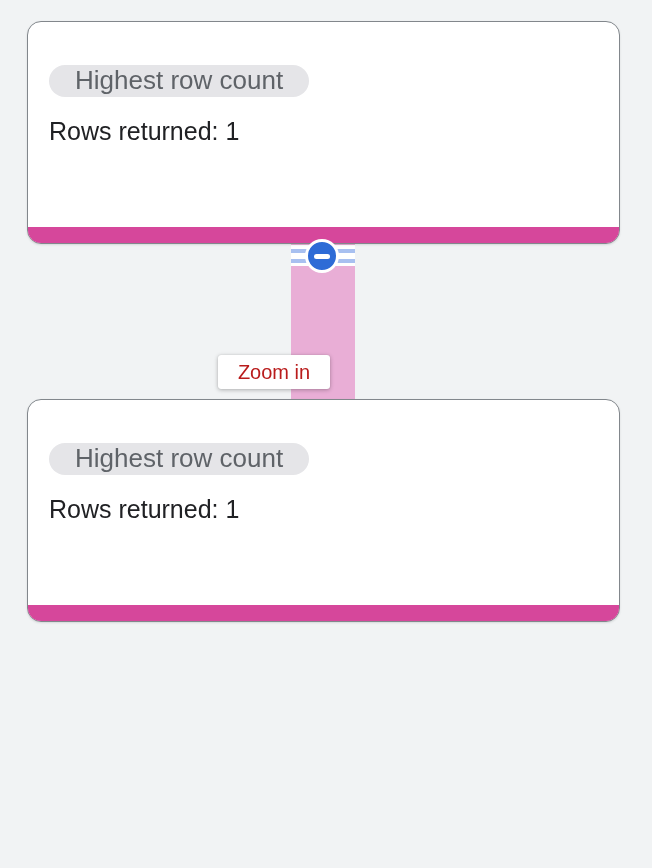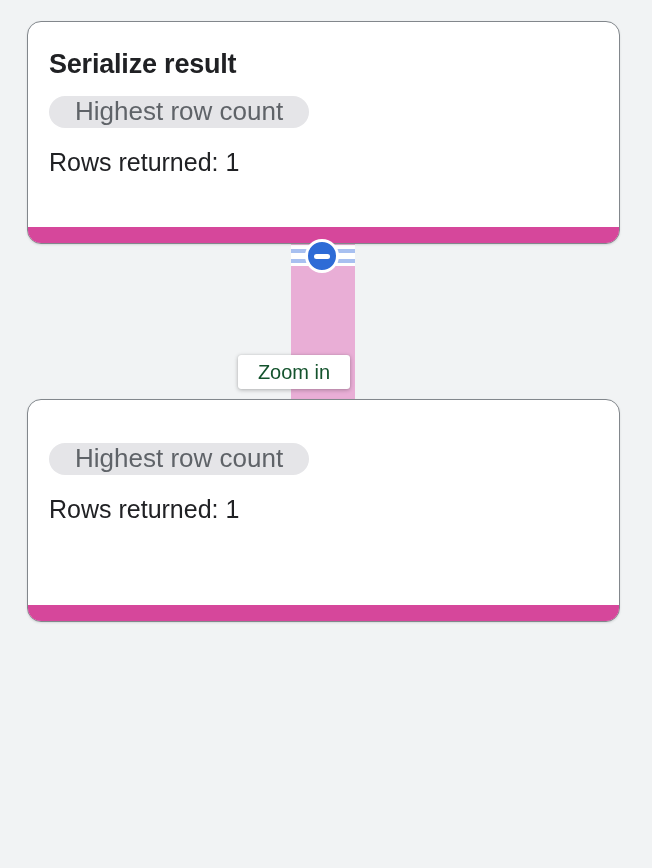--- a/index.html
+++ b/index.html
@@ -129,47 +129,46 @@
     left: 0;
     right: 0;
     bottom: 0;
     height: 16px;
     background: #d6479b;
   }
 
   
   .tooltip {
     position: absolute;
-    left: 238px;
+    left: 218px;
     top: 355px;
     width: 112px;
     height: 34px;
     background: #ffffff;
     border-radius: 3px;
     box-shadow: 0 1px 4px rgba(0,0,0,0.28), 0 0 1px rgba(0,0,0,0.18);
     display: flex;
     align-items: center;
     justify-content: center;
     font-size: 20px;
-    color: #14532d;
+    color: #b91c1c;
     z-index: 4;
   }
 </style>
 </head>
 <body>
 
 <div class="canvas">
 
   <div class="edge-band"></div>
 
   <div class="edge-stripes"></div>
 
   <div class="stage-card card-1">
     <div class="card-content">
-      <div class="card-title">Serialize result</div>
       <div class="badge">Highest row count</div>
       <div class="rows-text">Rows returned: 1</div>
     </div>
     <div class="stage-bar"></div>
   </div>
 
   <div class="stage-card card-2">
     <div class="card-content">
       <div class="badge">Highest row count</div>
       <div class="rows-text">Rows returned: 1</div>

